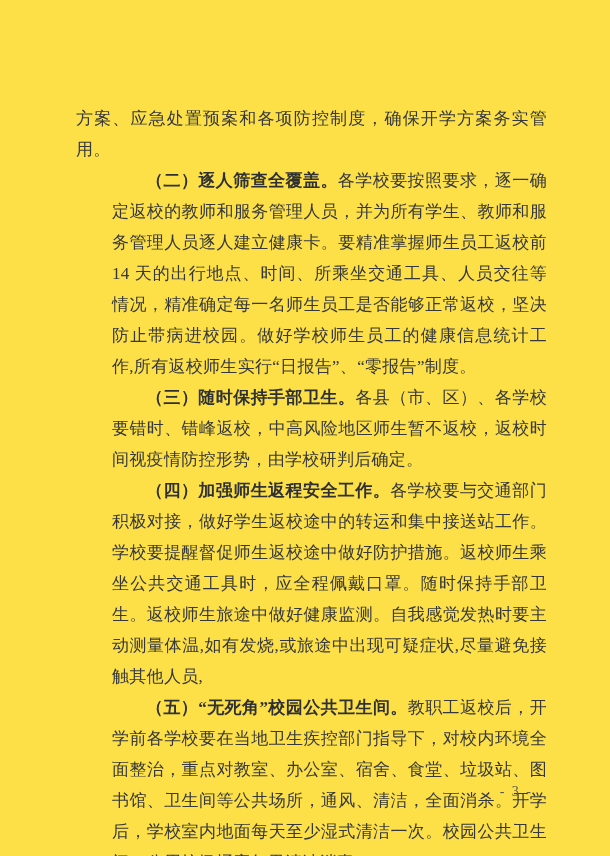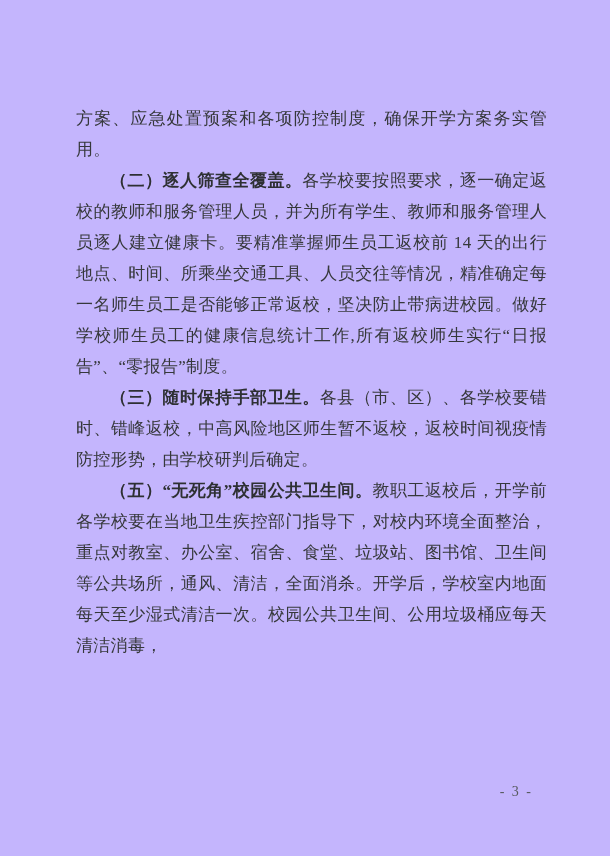--- a/index.html
+++ b/index.html
@@ -4,41 +4,42 @@
 <style>
   html, body {
     margin: 0;
     padding: 0;
     background: #ffffff;
   }
   .page {
     position: relative;
     width: 610px;
     height: 856px;
-    background: #c4b5fd;
+    background: #fde047;
     overflow: hidden;
     font-family: "Liberation Serif", "DejaVu Serif", serif;
   }
   .doc-body {
     position: absolute;
     left: 76px;
     top: 103px;
     width: 471px;
     color: #36383b;
     font-size: 17px;
     line-height: 31px;
     text-align: justify;
     letter-spacing: 0.3px;
   }
   .para {
     margin: 0;
     padding: 0;
   }
   .para.indent {
     text-indent: 2em;
+    margin-left: 36px;
   }
   .run {
     font-weight: normal;
   }
   .run-bold {
     font-weight: bold;
     color: #2e3033;
   }
   .page-number {
     position: absolute;
@@ -51,16 +52,17 @@
   }
 </style>
 </head>
 <body>
 
 <div class="page">
   <div class="doc-body" id="doc-body">
       <p class="para"><span class="run">方案、应急处置预案和各项防控制度，确保开学方案务实管 用。</span></p>
       <p class="para indent"><span class="run run-bold">（二）逐人筛查全覆盖。</span><span class="run">各学校要按照要求，逐一确定返校的教师和服务管理人员，并为所有学生、教师和服务管理人员逐人建立健康卡。要精准掌握师生员工返校前 14 天的出行地点、时间、所乘坐交通工具、人员交往等情况，精准确定每一名师生员工是否能够正常返校，坚决防止带病进校园。做好学校师生员工的健康信息统计工作,所有返校师生实行“日报告”、“零报告”制度。</span></p>
       <p class="para indent"><span class="run run-bold">（三）随时保持手部卫生。</span><span class="run">各县（市、区）、各学校要错时、错峰返校，中高风险地区师生暂不返校，返校时间视疫情防控形势，由学校研判后确定。</span></p>
+      <p class="para indent"><span class="run run-bold">（四）加强师生返程安全工作。</span><span class="run">各学校要与交通部门积极对接，做好学生返校途中的转运和集中接送站工作。学校要提醒督促师生返校途中做好防护措施。返校师生乘坐公共交通工具时，应全程佩戴口罩。随时保持手部卫生。返校师生旅途中做好健康监测。自我感觉发热时要主动测量体温,如有发烧,或旅途中出现可疑症状,尽量避免接触其他人员,</span></p>
       <p class="para indent"><span class="run run-bold">（五）“无死角”校园公共卫生间。</span><span class="run">教职工返校后，开学前各学校要在当地卫生疾控部门指导下，对校内环境全面整治，重点对教室、办公室、宿舍、食堂、垃圾站、图书馆、卫生间等公共场所，通风、清洁，全面消杀。开学后，学校室内地面每天至少湿式清洁一次。校园公共卫生间、公用垃圾桶应每天清洁消毒，</span></p>
     </div>
   <div class="page-number">- 3 -</div>
 </div>
 
 </body></html>

